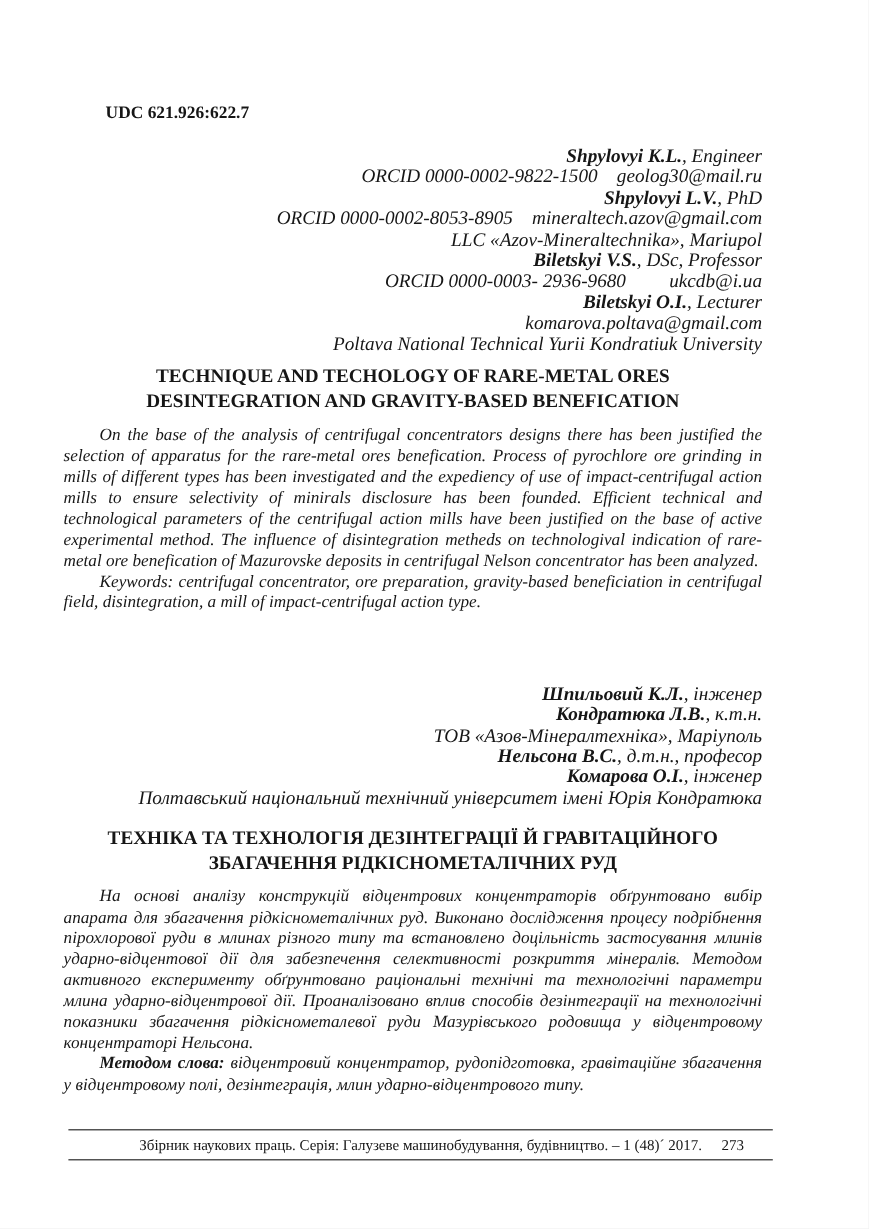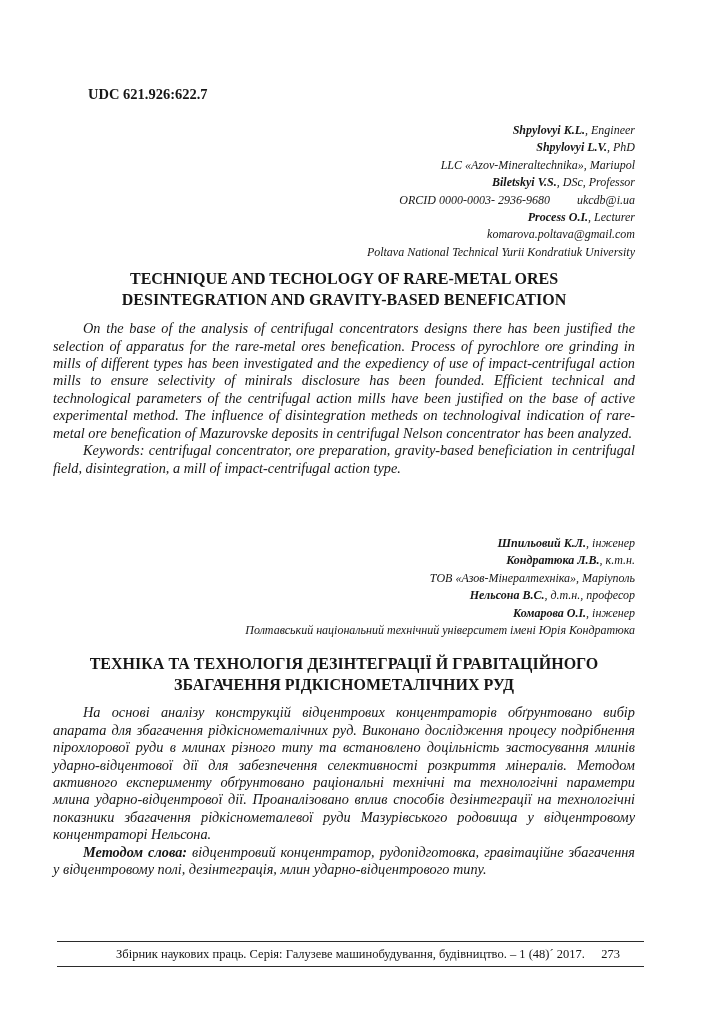--- a/index.html
+++ b/index.html
@@ -17,21 +17,21 @@
   .udc {
     margin:86px 0 0 0;
     font-weight:bold;
     font-size:14.5px;
     line-height:17px;
     text-indent:35px;
   }
 
   .authors {
     font-style:italic;
-    font-size:12px;
+    font-size:16px;
     line-height:17.4px;
     text-align:right;
   }
   .authors-en { margin-top:19px; }
   .authors-ua { margin-top:58px; }
   .a-line b { font-weight:bold; }
 
   .title {
     margin:0 auto;
     max-width:560px;
@@ -74,25 +74,27 @@
 </head>
 <body>
 
 <div class="page">
   <div class="content">
 
     <p class="udc">UDC 621.926:622.7</p>
 
     <div class="authors authors-en">
       <div class="a-line"><b>Shpylovyi K.L.</b><span>, Engineer</span></div>
+      <div class="a-line"><b></b><span>ORCID 0000-0002-9822-1500&nbsp;&nbsp;&nbsp;&nbsp;geolog30@mail.ru</span></div>
       <div class="a-line"><b>Shpylovyi L.V.</b><span>, PhD</span></div>
+      <div class="a-line"><b></b><span>ORCID 0000-0002-8053-8905&nbsp;&nbsp;&nbsp;&nbsp;mineraltech.azov@gmail.com</span></div>
       <div class="a-line"><b></b><span>LLC «Azov-Mineraltechnika», Mariupol</span></div>
       <div class="a-line"><b>Biletskyi V.S.</b><span>, DSc, Professor</span></div>
       <div class="a-line"><b></b><span>ORCID 0000-0003- 2936-9680&nbsp;&nbsp;&nbsp;&nbsp;&nbsp;&nbsp;&nbsp;&nbsp;&nbsp;ukcdb@i.ua</span></div>
-      <div class="a-line"><b>Process O.I.</b><span>, Lecturer</span></div>
+      <div class="a-line"><b>Biletskyi O.I.</b><span>, Lecturer</span></div>
       <div class="a-line"><b></b><span>komarova.poltava@gmail.com</span></div>
       <div class="a-line"><b></b><span>Poltava National Technical Yurii Kondratiuk University</span></div>
     </div>
 
     <h1 class="title title-en">TECHNIQUE AND TECHOLOGY OF RARE-METAL ORES DESINTEGRATION AND GRAVITY-BASED BENEFICATION</h1>
 
     <p class="body-text abstract-en">On the base of the analysis of centrifugal concentrators designs there has been justified the selection of apparatus for the rare-metal ores benefication. Process of pyrochlore ore grinding in mills of different types has been investigated and the expediency of use of impact-centrifugal action mills to ensure selectivity of minirals disclosure has been founded. Efficient technical and technological parameters of the centrifugal action mills have been justified on the base of active experimental method. The influence of disintegration metheds on technologival indication of rare-metal ore benefication of Mazurovske deposits in centrifugal Nelson concentrator has been analyzed.</p>
 
     <p class="body-text"><span>Keywords:</span><span> centrifugal concentrator, ore preparation, gravity-based  beneficiation in centrifugal field, disintegration, a mill of impact-centrifugal action type.</span></p>
 

